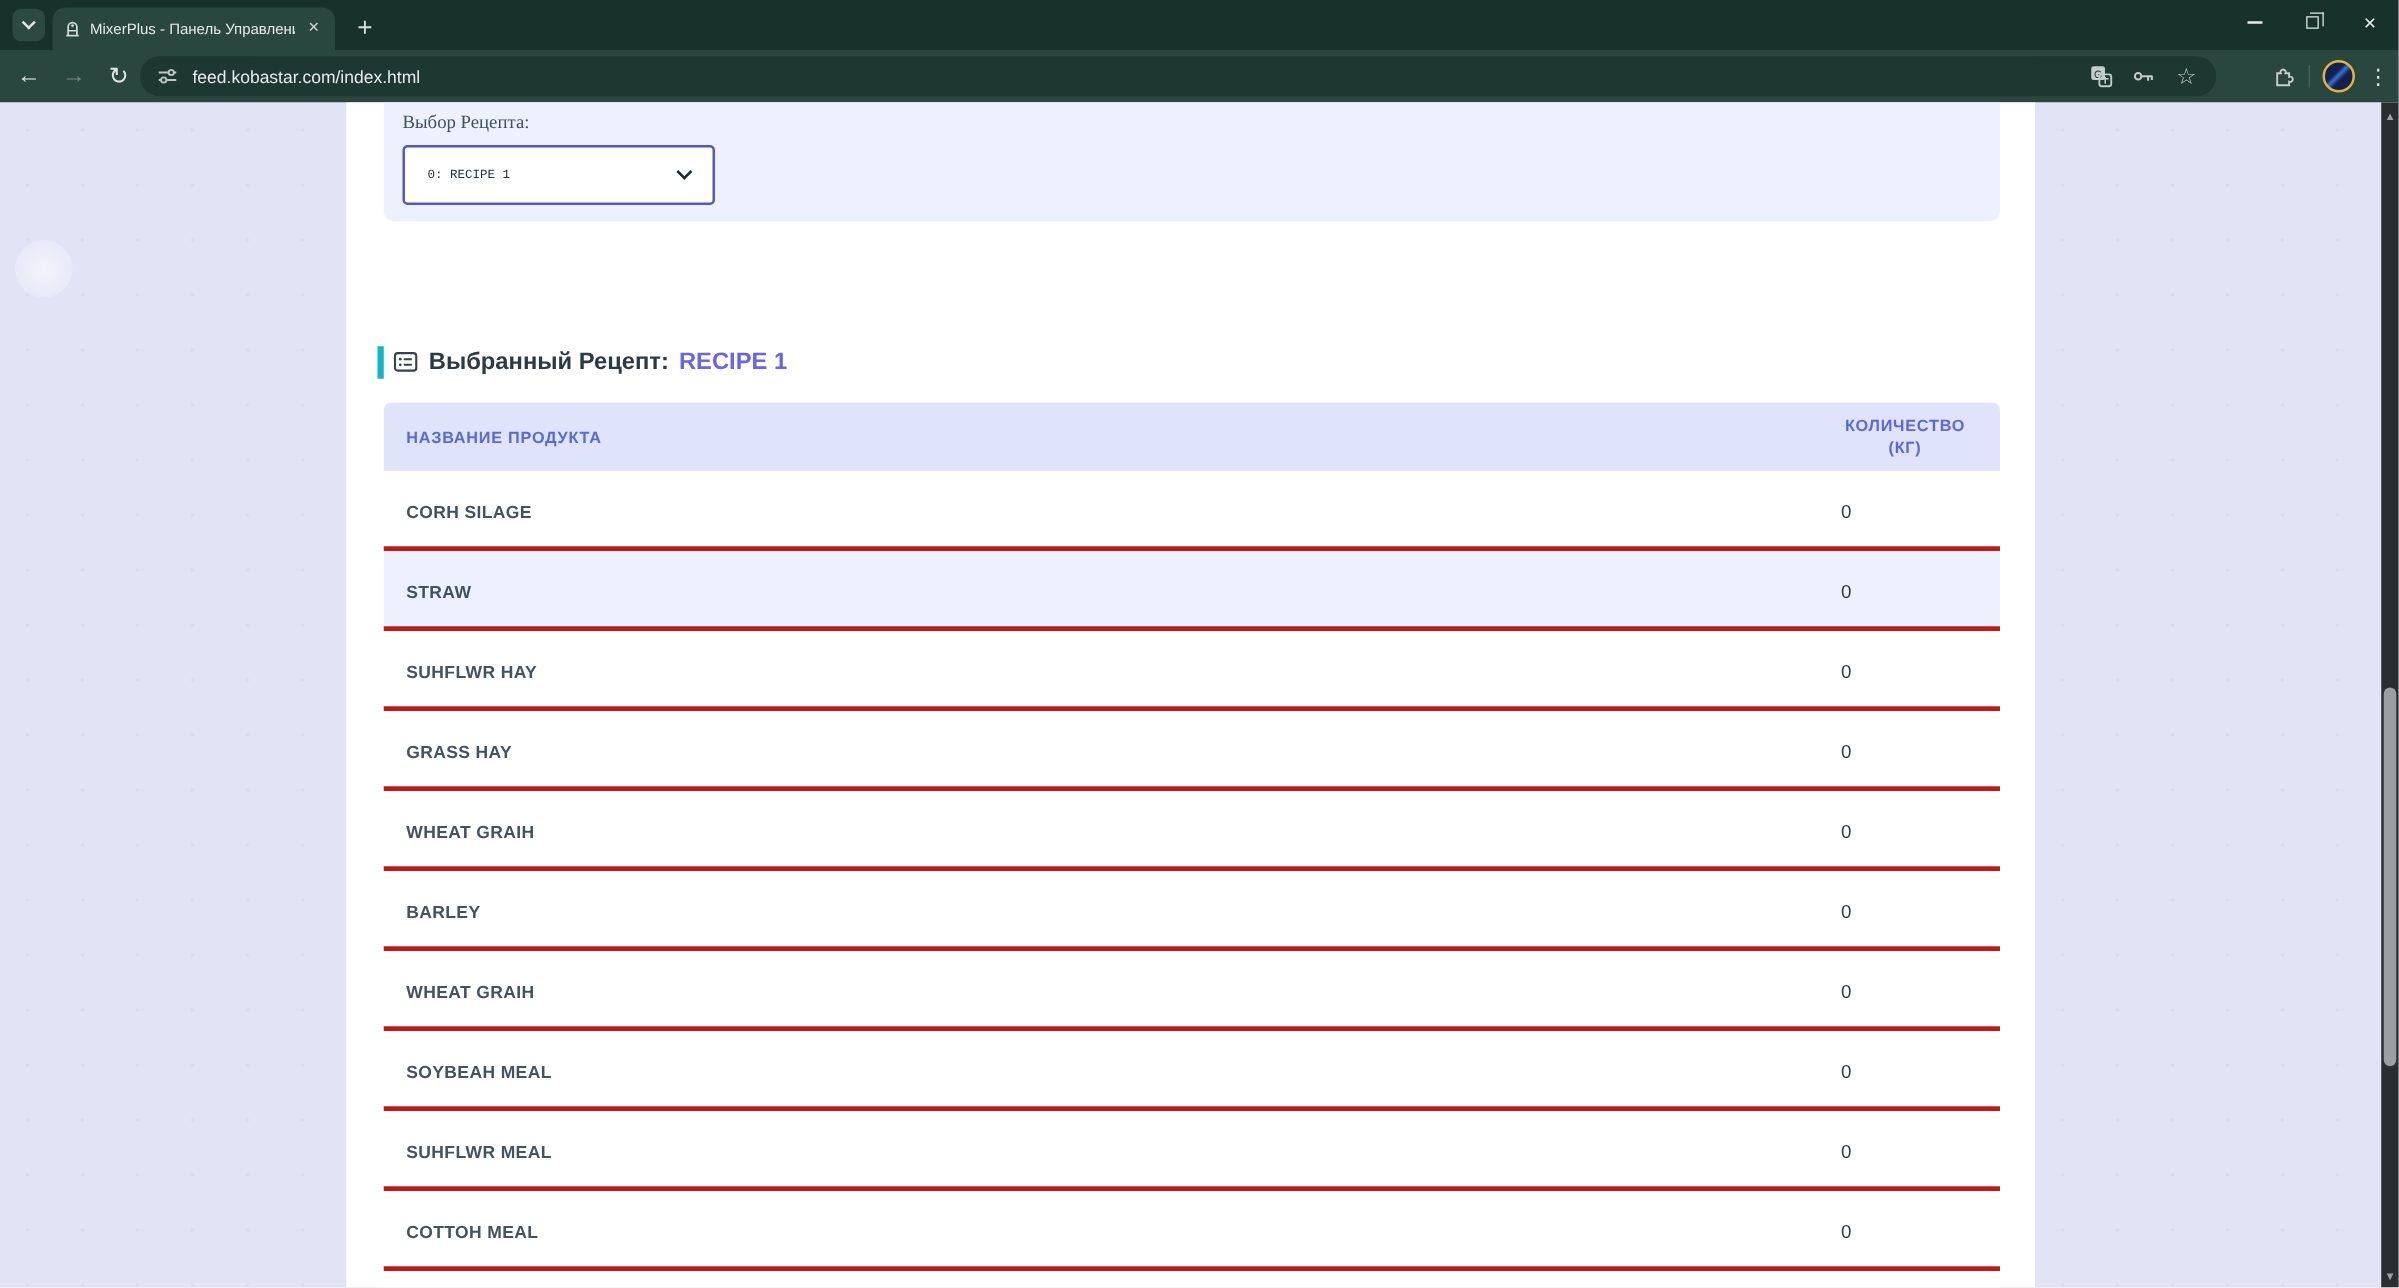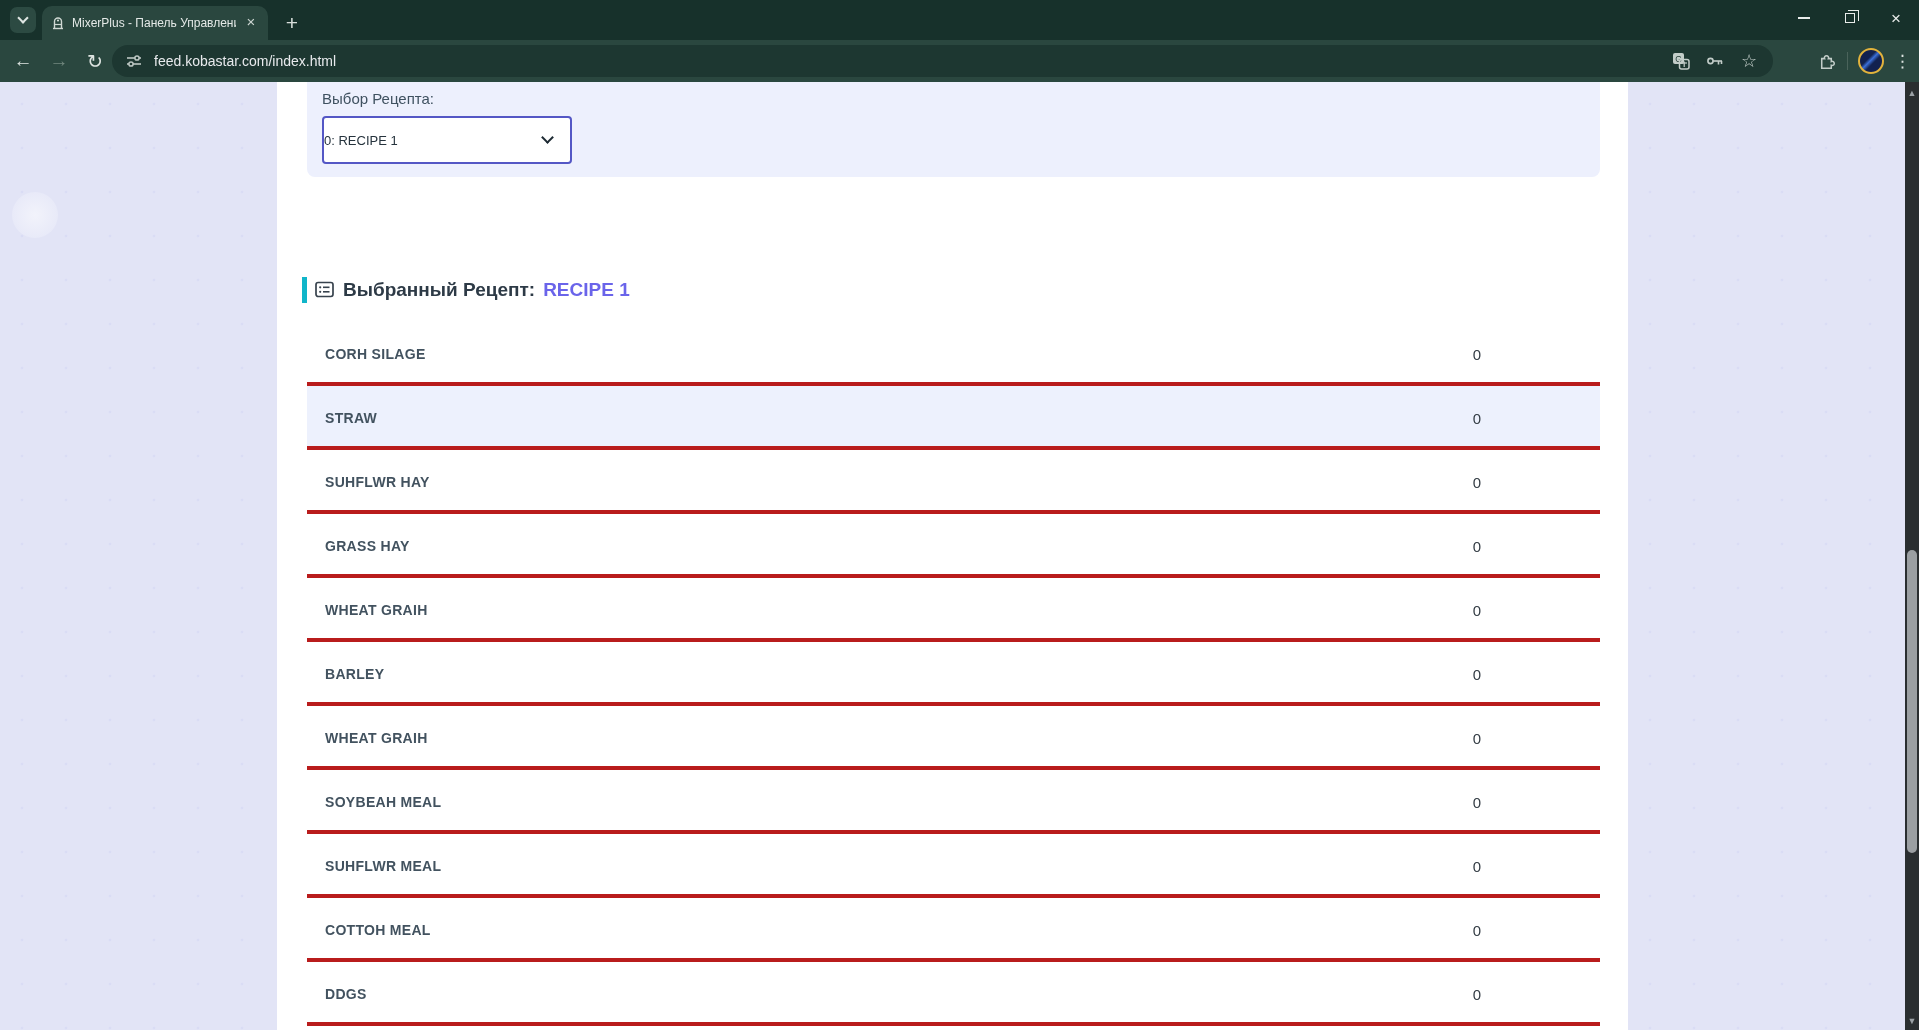--- a/index.html
+++ b/index.html
@@ -47,24 +47,24 @@
   
   .viewport { position:absolute; left:0; top:82px; width:1905px; height:948px; background:#e2e4f6;
               background-image:radial-gradient(rgba(110,115,220,0.07) 1.5px, transparent 1.6px);
               background-size:44px 44px; }
   .deco-circle { position:absolute; left:12px; top:110px; width:46px; height:46px; border-radius:50%;
                  background:radial-gradient(circle, rgba(255,255,255,0.55), rgba(236,238,252,0.2)); }
   .card { position:absolute; left:277px; top:0; width:1351px; height:948px; background:#ffffff; }
 
   .recipe-panel { position:absolute; left:30px; top:0; width:1293px; height:95px; background:#edf0fd;
                   border-radius:0 0 8px 8px; }
-  .recipe-label { position:absolute; left:15px; top:8px; font-size:15px; color:#3f5160; font-weight:500; }
+  .recipe-label { position:absolute; left:15px; top:8px; font-size:15px; color:#3f5160; font-weight:500;font-family:Liberation Serif, serif; }
   .recipe-select { position:absolute; left:15px; top:34px; width:250px; height:48px; background:#ffffff;
                    border:2px solid #5457c5; border-radius:4px; display:flex; align-items:center; }
-  .recipe-select .val { font-size:13px; color:#26333d; flex:1; }
+  .recipe-select .val { font-size:10px; color:#26333d; margin-left:18px; flex:1;font-family:Liberation Mono, monospace; }
   .sel-chev { width:9px; height:9px; border-right:2.4px solid #1d2a33; border-bottom:2.4px solid #1d2a33;
               transform:rotate(45deg); margin-right:18px; margin-top:-5px; }
 
   .heading { position:absolute; left:25px; top:194px; height:27px; display:flex; align-items:center; }
   .accent-bar { width:5px; height:26px; background:#10b5c9; margin-right:7px; }
   .heading-icon { margin-right:8px; }
   .heading-text { font-size:19px; font-weight:bold; color:#2d3a46; }
   .heading-recipe { font-size:19px; font-weight:bold; color:#6a64ea; margin-left:8px; }
 
   .table-wrap { position:absolute; left:30px; top:240px; width:1293px; }
@@ -175,20 +175,24 @@
         <circle cx="6.2" cy="8.3" r="1.1" fill="#37424d"></circle>
         <line x1="9" y1="8.3" x2="15.5" y2="8.3" stroke="#37424d" stroke-width="1.6"></line>
         <circle cx="6.2" cy="12.8" r="1.1" fill="#37424d"></circle>
         <line x1="9" y1="12.8" x2="15.5" y2="12.8" stroke="#37424d" stroke-width="1.6"></line>
       </svg>
       <span class="heading-text">Выбранный Рецепт:</span>
       <span class="heading-recipe">RECIPE 1</span>
     </div>
 
     <div class="table-wrap">
+      <div class="thead">
+        <div class="th th-product">НАЗВАНИЕ ПРОДУКТА</div>
+        <div class="th th-qty">КОЛИЧЕСТВО (КГ)</div>
+      </div>
       <div id="table-body">
           <div class="trow">
             <div class="td-name">CORH SILAGE</div>
             <div class="td-qty">0</div>
           </div>
           <div class="trow striped">
             <div class="td-name">STRAW</div>
             <div class="td-qty">0</div>
           </div>
           <div class="trow">

